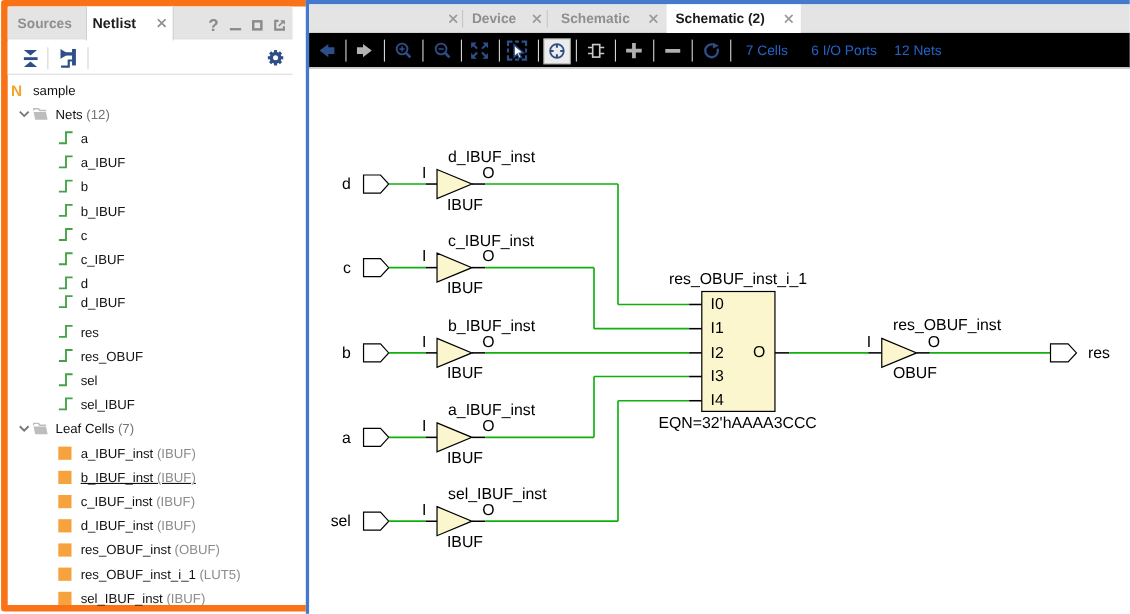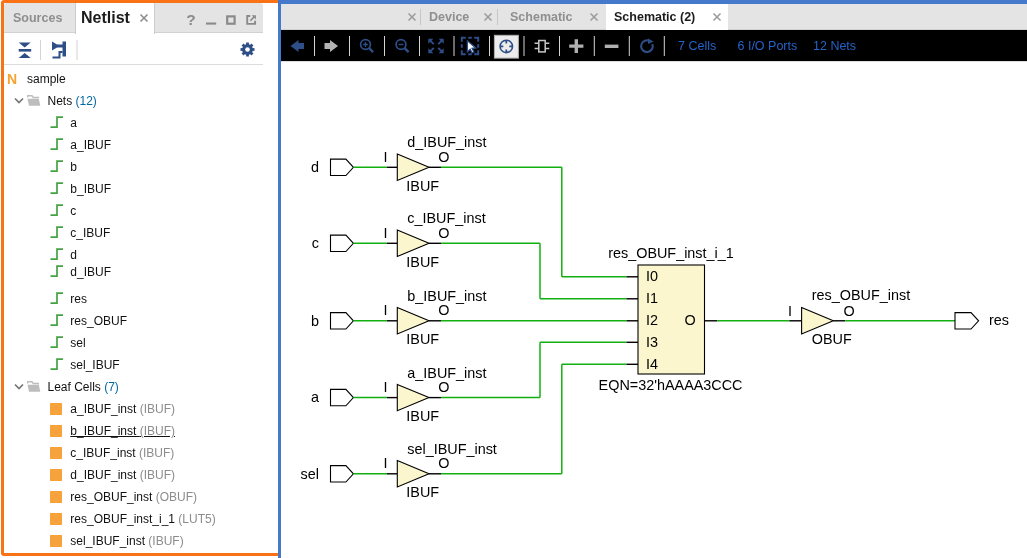--- a/index.html
+++ b/index.html
@@ -1,27 +1,27 @@
 <!DOCTYPE html>
 <html><head>
 <meta charset="utf-8">
 <style>
 * { margin:0; padding:0; box-sizing:border-box; }
 html,body { width:1027px; height:558px; background:#fff; font-family:"Liberation Sans",sans-serif; overflow:hidden; }
 .abs { position:absolute; }
 
-#lp { position:absolute; left:1px; top:0; width:288px; height:556px; background:#fff; border:3px solid #f97316; border-radius:3px; }
+#lp { position:absolute; left:1px; top:0; width:288px; height:556px; background:#fff; border:6px solid #f97316; border-radius:3px; }
 #lp-tabbar { position:absolute; left:0; top:0; width:259px; height:30px; background:#e4e4e4; border-bottom:1px solid #d2d2d2; border-radius:3px 3px 0 0; }
 #lp-tab-sources { position:absolute; left:9px; top:0; height:30px; line-height:30px; color:#8f8f8f; font-weight:bold; font-size:12.5px; }
 #lp-tab-netlist { position:absolute; left:71px; top:0; width:80px; height:31px; background:#fff; border-left:1px solid #cccccc; border-right:1px solid #cccccc; }
-#lp-tab-netlist span { position:absolute; left:5px; top:0; height:30px; line-height:30px; color:#1c1c1c; font-weight:bold; font-size:16px; }
+#lp-tab-netlist span { position:absolute; left:5px; top:0; height:30px; line-height:30px; color:#1c1c1c; font-weight:bold; font-size:13px; }
 #lp-toolbar { position:absolute; left:0; top:31px; width:259px; height:31px; background:#fff; border-bottom:1px solid #dcdcdc; }
 
 .row { position:absolute; left:0; width:259px; height:22px; line-height:22px; font-size:12px; color:#111; white-space:nowrap; }
-.row .cnt { color:#0369a1; }
+.row .cnt { color:#737373; }
 .row .typ { color:#8c8c8c; }
 
 #rp { position:absolute; left:278px; top:0; width:749px; height:558px; border-left:3.5px solid #4579cb; border-top:4.5px solid #4579cb; background:#fff; }
 #rp-tabbar { position:absolute; left:0; top:0; width:745.5px; height:26px; background:#e4e4e4; border-bottom:1px solid #d2d2d2; }
 .rtab { position:absolute; top:0; height:26px; line-height:26px; font-weight:bold; font-size:12.5px; color:#8f8f8f; }
 .rtab .sep { position:absolute; right:0; top:5px; height:16px; width:1px; background:#c6c6c6; }
 #rtab4 { background:#fff; color:#1c1c1c; height:27px;padding-left:11px; }
 #rp-toolbar { position:absolute; left:0; top:26px; width:745.5px; height:32px; background:#000000; border-bottom:1px solid #dcdcdc; }
 .rlink { position:absolute; top:0; height:32px; line-height:32px; font-size:12.5px; color:#2563c9; }
 #schem { position:absolute; left:0; top:0; width:1027px; height:558px; pointer-events:none; z-index:5; }

